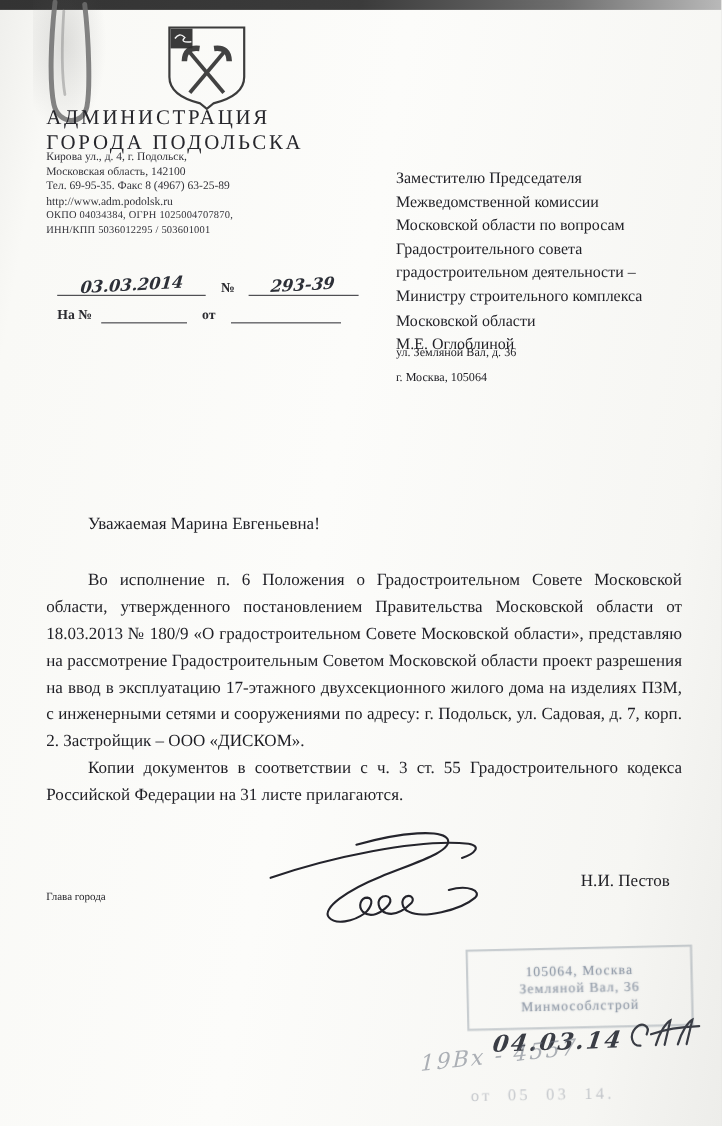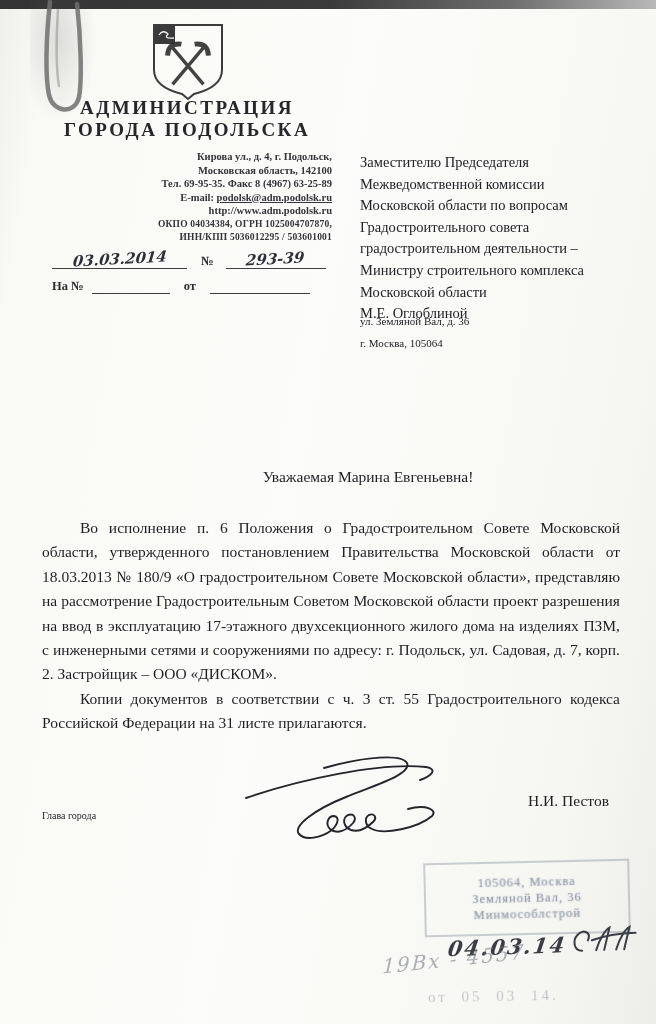--- a/index.html
+++ b/index.html
@@ -11,42 +11,42 @@
     color:#1f1f24; overflow:hidden;
   }
   .top-strip { position:absolute; top:0; left:0; width:100%; height:9px;
     background:linear-gradient(to right,#333 0%,#3b3b3b 50%,#6e6e6e 78%,#b9b9b9 100%); }
   .paperclip { position:absolute; left:36px; top:0; }
   .clip-shadow { position:absolute; left:30px; top:0; width:70px; height:130px;
     background:radial-gradient(ellipse at 40% 30%, rgba(90,90,90,.18), transparent 65%); }
 
   .emblem { position:absolute; left:146px; top:20px; }
 
-  .org-name { position:absolute; left:42px; top:97px; width:290px; text-align:center;
-    font-weight:bold; font-size:19px; letter-spacing:2.5px; line-height:22px; color:#26262b; }
-  .org-details { position:absolute; left:42px; top:150px; width:290px; text-align:right;
-    font-weight:bold; font-size:10.5px; line-height:13.5px; color:#33333a; }
+  .org-name { position:absolute; left:42px; top:97px; width:290px; 
+    font-weight:normal; font-size:19px; letter-spacing:2.5px; line-height:22px; color:#26262b; }
+  .org-details { position:absolute; left:42px; top:136px; width:290px; text-align:left;
+    font-weight:normal; font-size:10.5px; line-height:13.5px; color:#33333a; }
   .org-details .tiny { font-size:9.5px; letter-spacing:.2px; }
   .u { text-decoration:underline; }
 
   .ref-block { position:absolute; left:52px; top:250px; width:290px; font-weight:bold; font-size:12.5px; color:#2c2c31; }
   .ref-row { display:flex; align-items:flex-end; margin-bottom:9px; }
   .u-line { display:inline-block; border-bottom:1.5px solid #3d3d42; text-align:center; }
   .u-line.w1 { width:135px; } .u-line.w2 { width:100px; margin-left:12px; }
   .u-line.w3 { width:78px; margin-left:8px; } .u-line.w4 { width:100px; margin-left:14px; }
   .no-sign { margin-left:14px; }
   .hw { display:inline-block; font-style:italic; font-size:15px; color:#2d3038;
     transform:rotate(-3deg) skewX(-8deg); font-family:"DejaVu Serif",serif; }
 
   .recipient { position:absolute; left:360px; top:152px; width:285px;
     font-size:14.5px; line-height:21.6px; color:#222228; }
   .recipient-address { position:absolute; left:360px; top:311px; width:285px;
     font-size:11px; line-height:21.6px; color:#222228; }
 
-  .salutation { position:absolute; left:80px; top:468px; width:576px; text-align:center;
+  .salutation { position:absolute; left:80px; top:468px; width:576px; text-align:left;
     font-size:15.5px; color:#1e1e24; }
   .body-text { position:absolute; left:42px; top:516px; width:578px;
     font-size:15.5px; line-height:24.4px; text-align:justify; color:#1e1e24; }
   .body-text p { text-indent:38px; }
 
   .sig-title { position:absolute; left:42px; top:810px; font-size:10px; }
   .sig-name  { position:absolute; left:528px; top:792px; font-size:15.5px; }
   .signature-svg { position:absolute; left:228px; top:752px; }
 
   .stamp { position:absolute; left:424px; top:861px; width:206px; height:74px;
@@ -97,24 +97,20 @@
 
   <div class="org-name">
     <div>АДМИНИСТРАЦИЯ</div>
     <div>ГОРОДА  ПОДОЛЬСКА</div>
   </div>
 
   <div class="org-details">
     <div>Кирова ул., д. 4, г. Подольск,</div>
     <div>Московская область, 142100</div>
     <div>Тел. 69-95-35.  Факс 8 (4967) 63-25-89</div>
-    <div>
-      <span>E-mail:</span>
-      <span class="u">podolsk@adm.podolsk.ru</span>
-    </div>
     <div>http://www.adm.podolsk.ru</div>
     <div class="tiny">ОКПО 04034384, ОГРН 1025004707870,</div>
     <div class="tiny">ИНН/КПП  5036012295 / 503601001</div>
   </div>
 
   <div class="ref-block">
     <div class="ref-row">
       <span class="u-line w1">
         <span class="hw">03.03.2014</span>
       </span>

